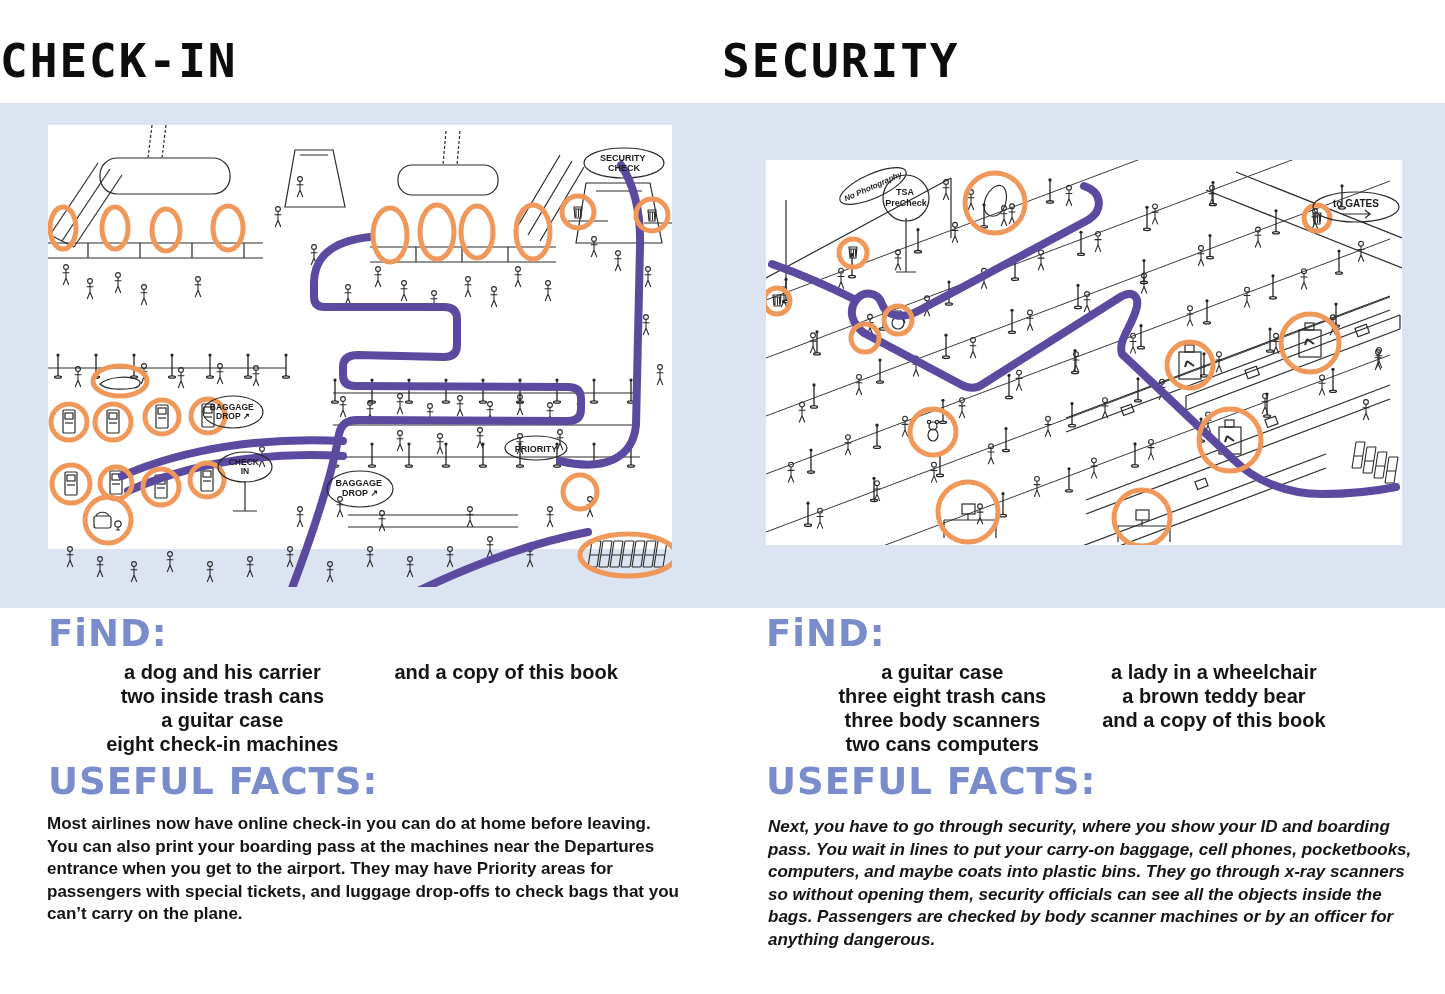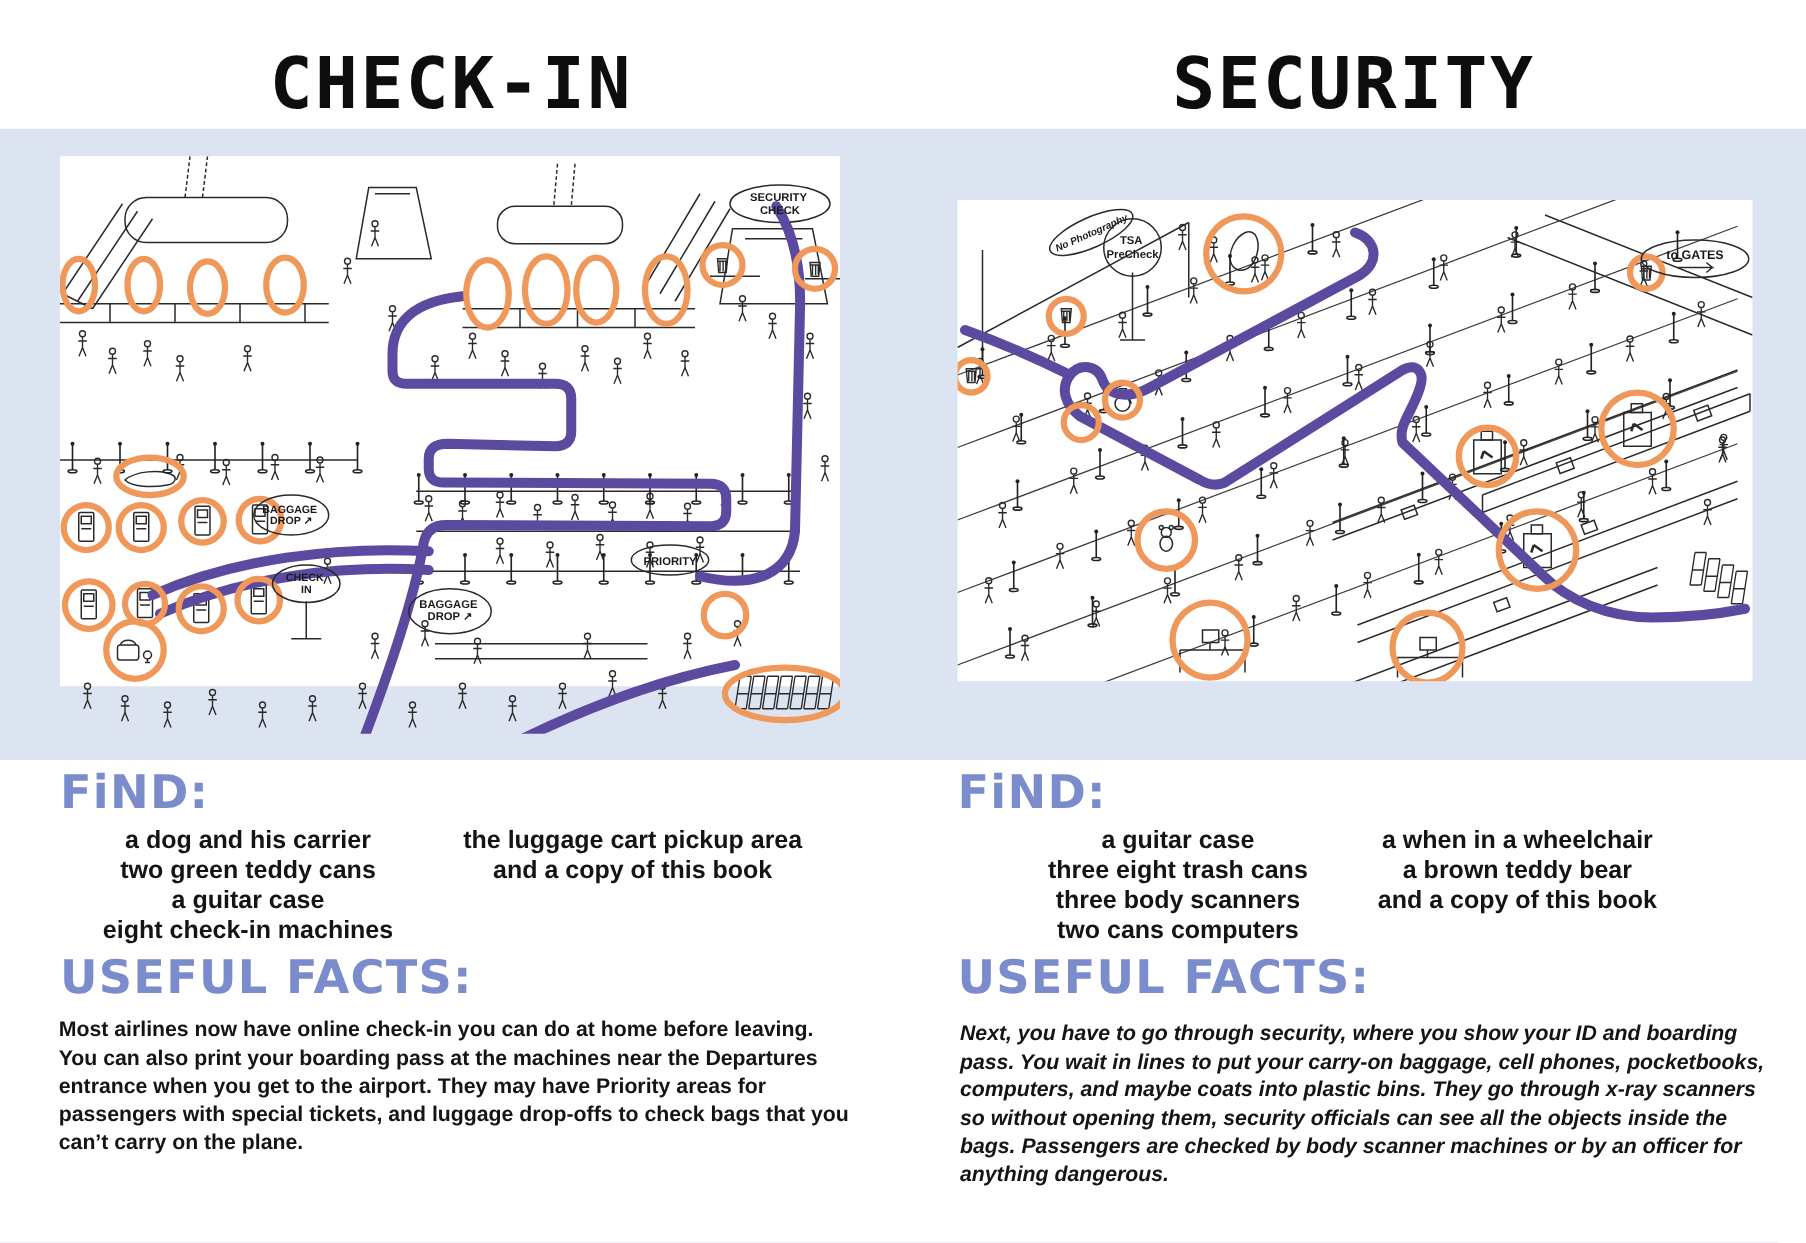--- a/index.html
+++ b/index.html
@@ -2,23 +2,23 @@
 <html><head>
 <meta charset="utf-8">
 <style>
   html,body{margin:0;padding:0;}
   body{width:1445px;height:994px;position:relative;background:#ffffff;
        font-family:"Liberation Sans",sans-serif;color:#141414;overflow:hidden;}
   .band{position:absolute;left:0;top:103px;width:1445px;height:505px;background:#dce3f1;}
   .panel{position:absolute;background:#ffffff;}
   #panel-left{left:48px;top:125px;width:624px;height:424px;}
   #panel-right{left:766px;top:160px;width:636px;height:385px;}
-  .page-title{position:absolute;top:34px;width:722px;text-align:center;
+  .page-title{position:absolute;top:34px;width:722px;text-align:left;
       font-family:"DejaVu Sans Mono","Liberation Mono",monospace;
-      font-weight:bold;font-size:57px;letter-spacing:2px;color:#0d0d0d;}
+      font-weight:bold;font-size:46px;letter-spacing:2px;color:#0d0d0d;}
   #title-left{left:0;}
   #title-right{left:722px;}
   .find-head,.facts-head{position:absolute;text-align:left;
       font-family:"DejaVu Sans",sans-serif;font-weight:bold;
       color:#7b8ccd;letter-spacing:1px;}
   .find-head{font-size:37px;top:612px;width:628px;}
   .facts-head{font-size:37px;top:760px;width:628px;}
   #find-head-left,#facts-head-left{left:48px;}
   #find-head-right,#facts-head-right{left:766px;}
   .find-cols{position:absolute;top:660px;display:flex;justify-content:center;gap:56px;width:660px;}
@@ -500,40 +500,39 @@
       <path class="ink" d="M576 54 H604 L599 50 M604 54 L599 58"></path>
     </g>
   </g>
 </svg>
 </div>
 
 <div class="find-head" id="find-head-left">FiND:</div>
 <div class="find-cols" id="find-cols-left">
   <div class="find-col">
     <div>a dog and his carrier</div>
-    <div>two green teddy cans</div>
+    <div>two inside trash cans</div>
     <div>a guitar case</div>
     <div>eight check-in machines</div>
   </div>
   <div class="find-col">
-    <div>the luggage cart pickup area</div>
     <div>and a copy of this book</div>
   </div>
 </div>
 
 <div class="find-head" id="find-head-right">FiND:</div>
 <div class="find-cols" id="find-cols-right">
   <div class="find-col">
     <div>a guitar case</div>
     <div>three eight trash cans</div>
     <div>three body scanners</div>
     <div>two cans computers</div>
   </div>
   <div class="find-col">
-    <div>a when in a wheelchair</div>
+    <div>a lady in a wheelchair</div>
     <div>a brown teddy bear</div>
     <div>and a copy of this book</div>
   </div>
 </div>
 
 <div class="facts-head" id="facts-head-left">USEFUL FACTS:</div>
 <div class="facts-text" id="facts-left">Most airlines now have online check-in you can do at home before leaving. You can also print your boarding pass at the machines near the Departures entrance when you get to the airport. They may have Priority areas for passengers with special tickets, and luggage drop-offs to check bags that you can’t carry on the plane.</div>
 
 <div class="facts-head" id="facts-head-right">USEFUL FACTS:</div>
 <div class="facts-text" id="facts-right">Next, you have to go through security, where you show your ID and boarding pass. You wait in lines to put your carry-on baggage, cell phones, pocketbooks, computers, and maybe coats into plastic bins. They go through x-ray scanners so without opening them, security officials can see all the objects inside the bags. Passengers are checked by body scanner machines or by an officer for anything dangerous.</div>

